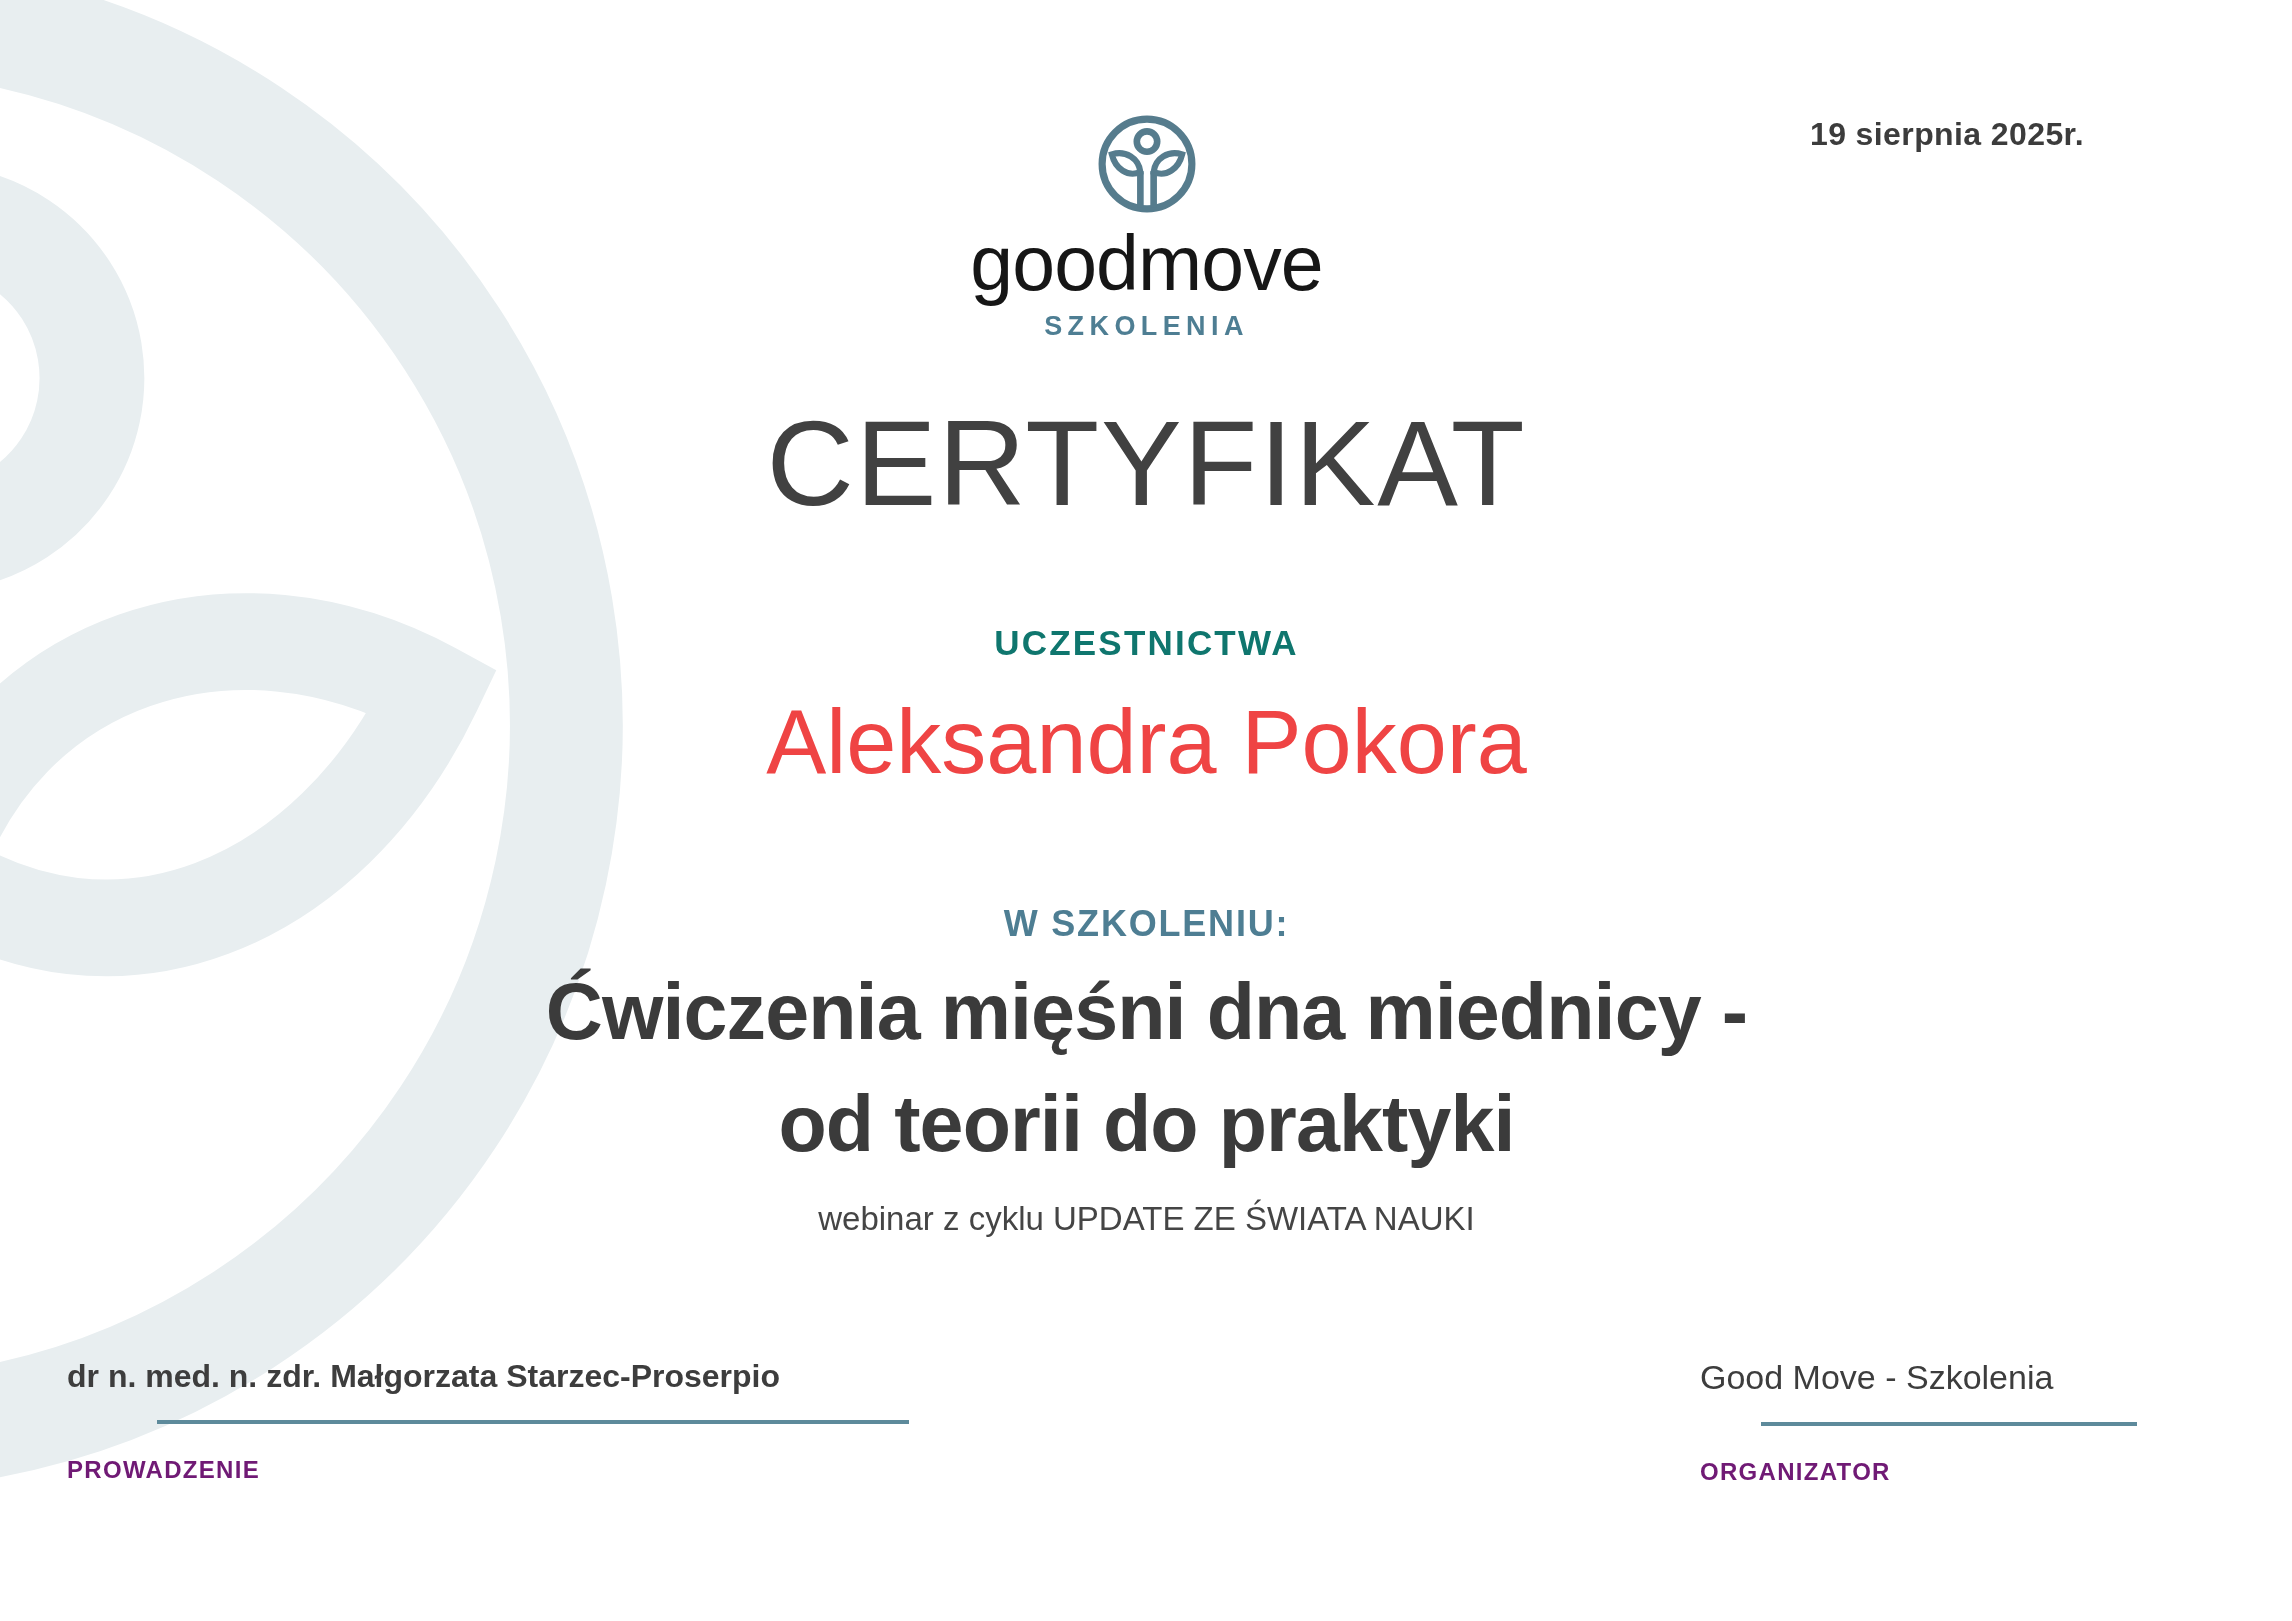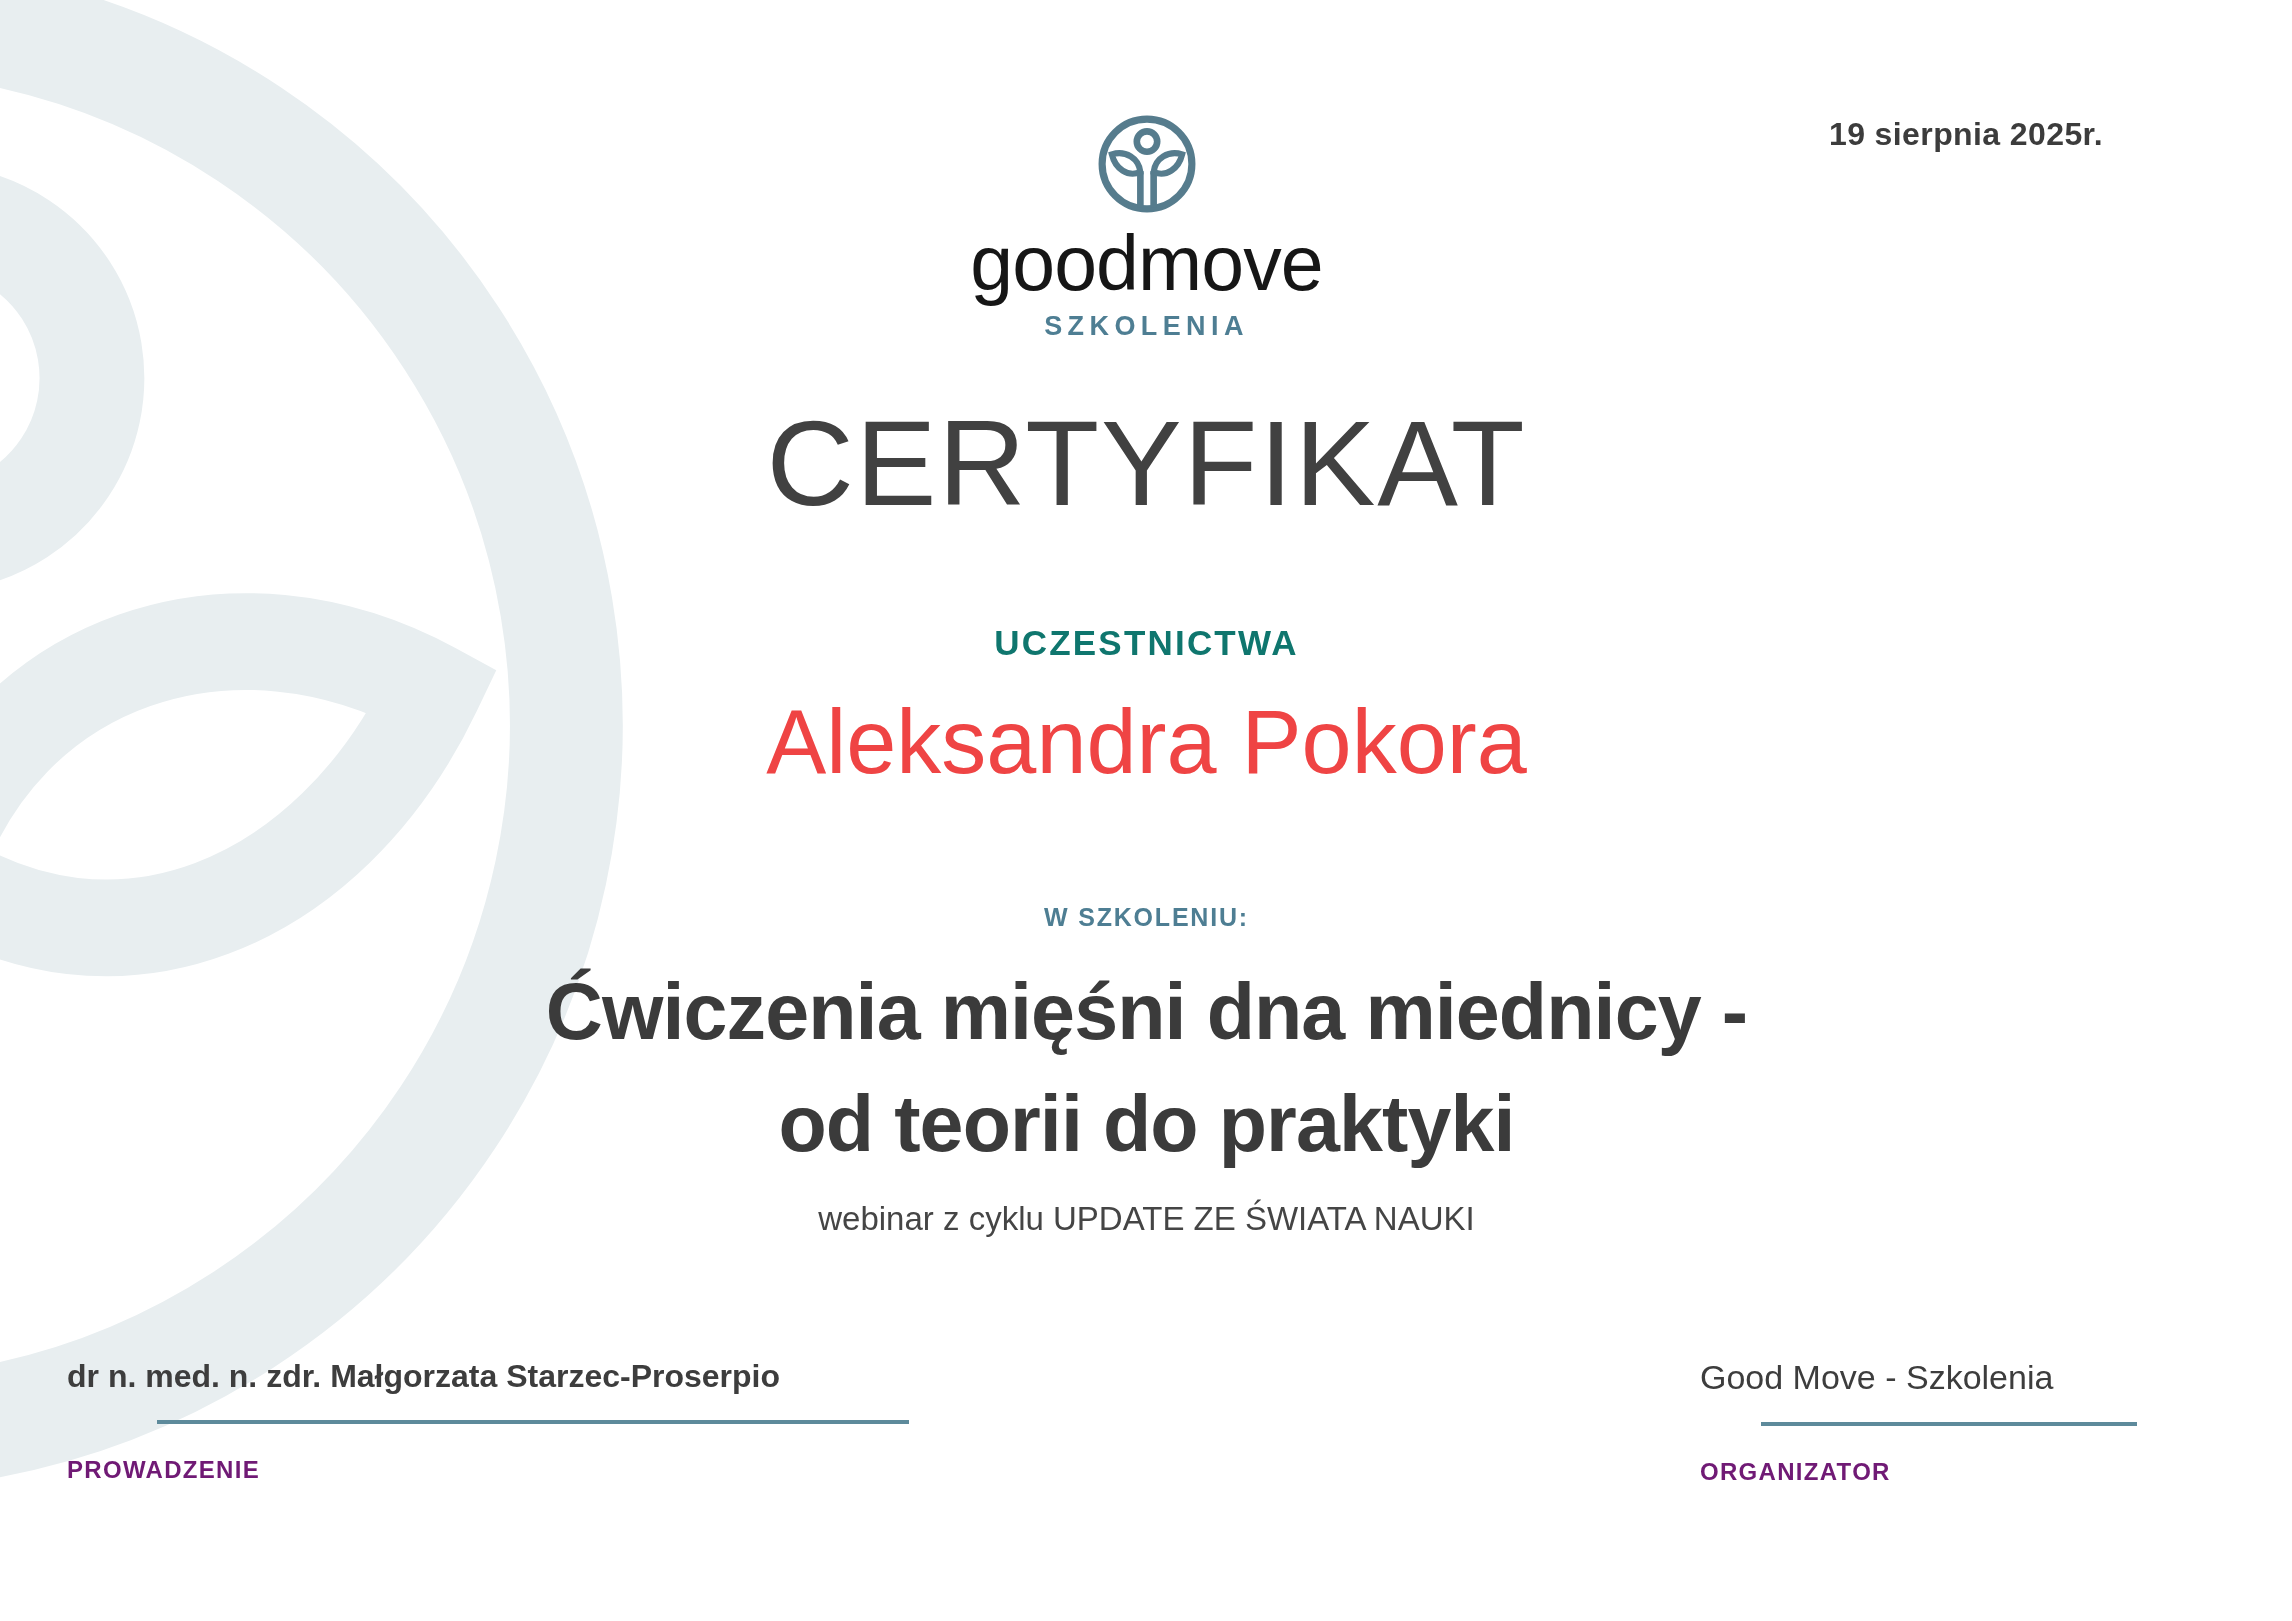--- a/index.html
+++ b/index.html
@@ -3,21 +3,20 @@
 <meta charset="utf-8">
 <style>
   html,body{margin:0;padding:0;background:#ffffff;}
   .certificate{
     position:relative;
     width:2259px;height:1621px;
     background:#ffffff;
     overflow:hidden;
     font-family:"Liberation Sans", sans-serif;
     color:#3b3b3b;
-    padding-left:19px;
   }
   
   .watermark{
     position:absolute;
     left:-949px;top:-81px;
     width:1612px;height:1612px;
     transform:rotate(12deg);
     pointer-events:none;
   }
   
@@ -55,21 +54,21 @@
     color:#0f766e;
     margin-top:45px;
   }
   .recipient{
     top:691px;
     font-size:90px;font-weight:400;line-height:1.15;
     color:#ef4444;
   }
   .course-label{
     top:903px;
-    font-size:25px;font-weight:bold;letter-spacing:1.8px;
+    font-size:36px;font-weight:bold;letter-spacing:1.8px;
     color:#4e7e93;
     text-align:center;
   }
   .course-title{
     top:956px;
     font-size:79px;font-weight:bold;line-height:1.42;
     color:#3b3b3b;letter-spacing:-0.9px;
   }
   .course-subtitle{
     top:1200px;

